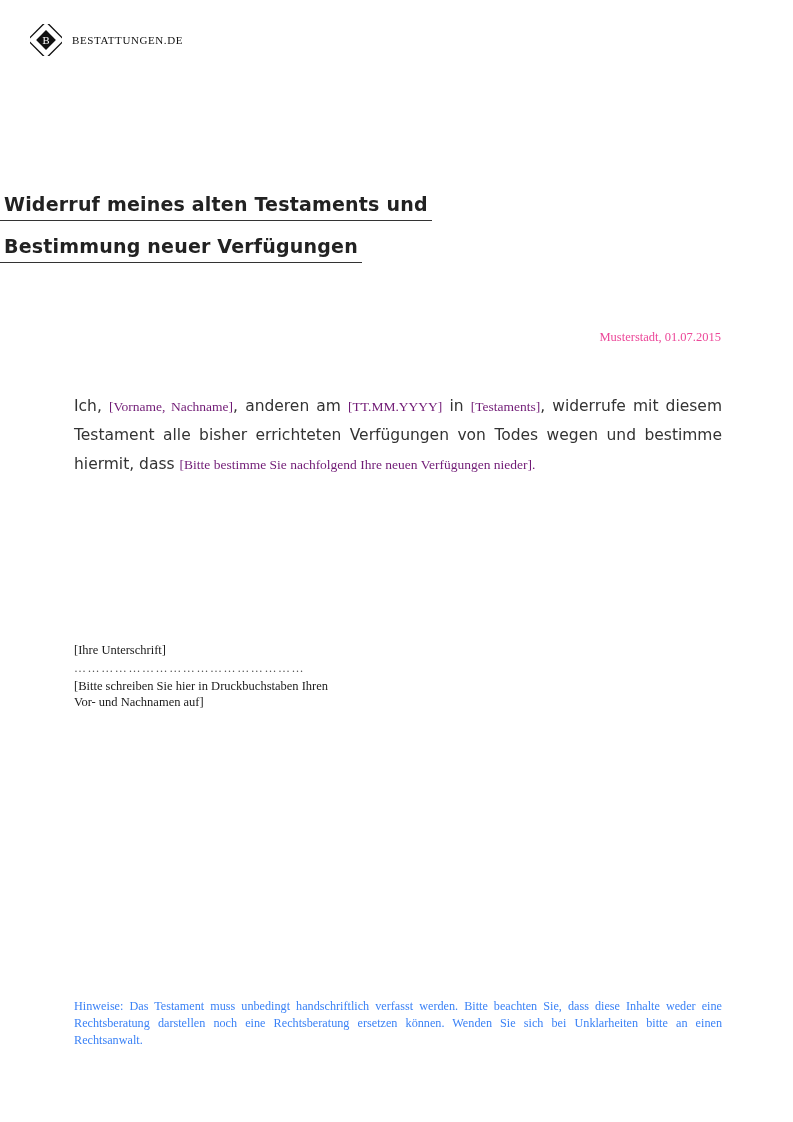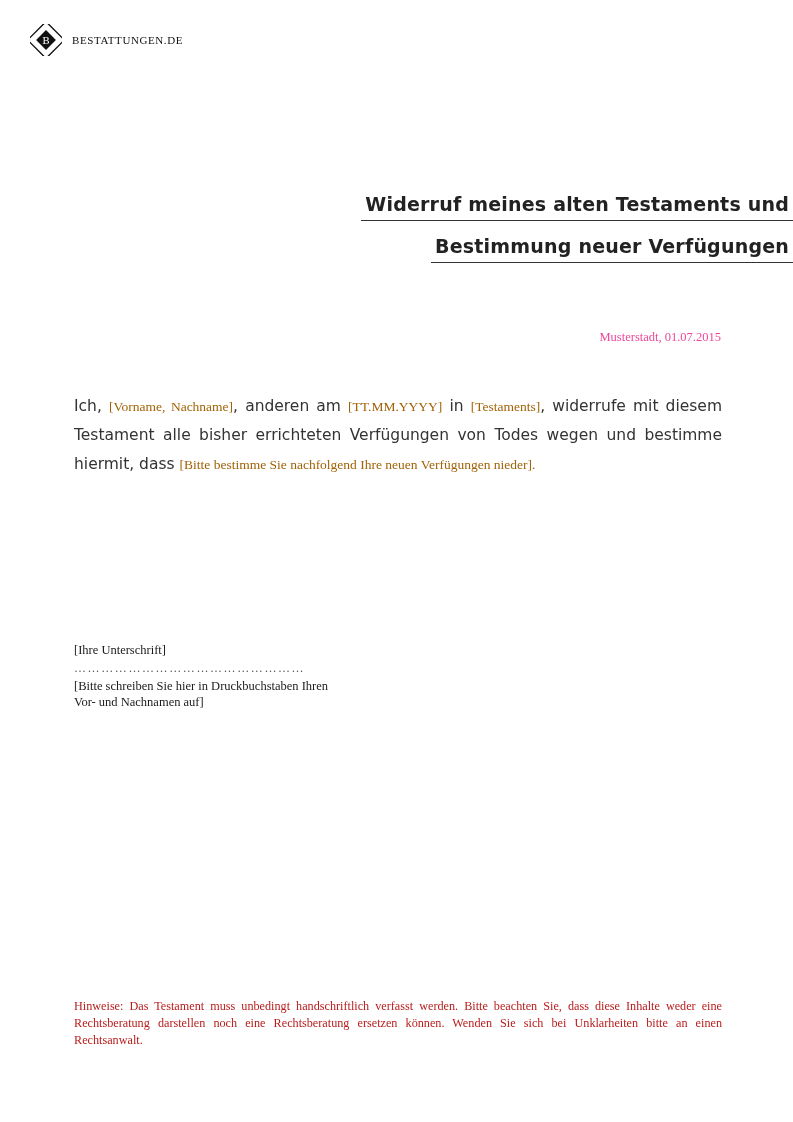--- a/index.html
+++ b/index.html
@@ -55,21 +55,21 @@
     line-height: 15px;
     color: #1a1a1a;
   }
 
   
   .title-wrap {
     position: absolute;
     left: 0;
     top: 193px;
     width: 793px;
-    text-align: right;
+    text-align: left;
   }
   .title-line {
     font-family: "DejaVu Sans", sans-serif;
     font-size: 19px;
     font-weight: 700;
     color: #222;
     letter-spacing: 0.2px;
     display: inline-block;
     border-bottom: 1.3px solid #333;
     padding: 0 4px 3px 4px;
@@ -94,21 +94,21 @@
     top: 392px;
     width: 648px;
     font-family: "DejaVu Sans", sans-serif;
     font-size: 15.5px;
     line-height: 29px;
     color: #333;
   }
   .body-text p { margin: 0 0 24px 0; }
   .body-text p.justify { text-align: justify; }
   .ph {
-    color: #a16207;
+    color: #701a75;
     font-family: "Liberation Serif", serif;
     font-size: 13.5px;
   }
 
   
   .signature {
     position: absolute;
     left: 74px;
     top: 643px;
     font-family: "Liberation Serif", serif;
@@ -126,21 +126,21 @@
 
   
   .footer-note {
     position: absolute;
     left: 74px;
     top: 998px;
     width: 648px;
     font-family: "Liberation Serif", serif;
     font-size: 12.2px;
     line-height: 17px;
-    color: #b91c1c;
+    color: #3b82f6;
     text-align: justify;
   }
 </style>
 </head>
 <body>
 
 <div class="page">
 
   <div class="logo-block">
     <span class="logo-mark">

